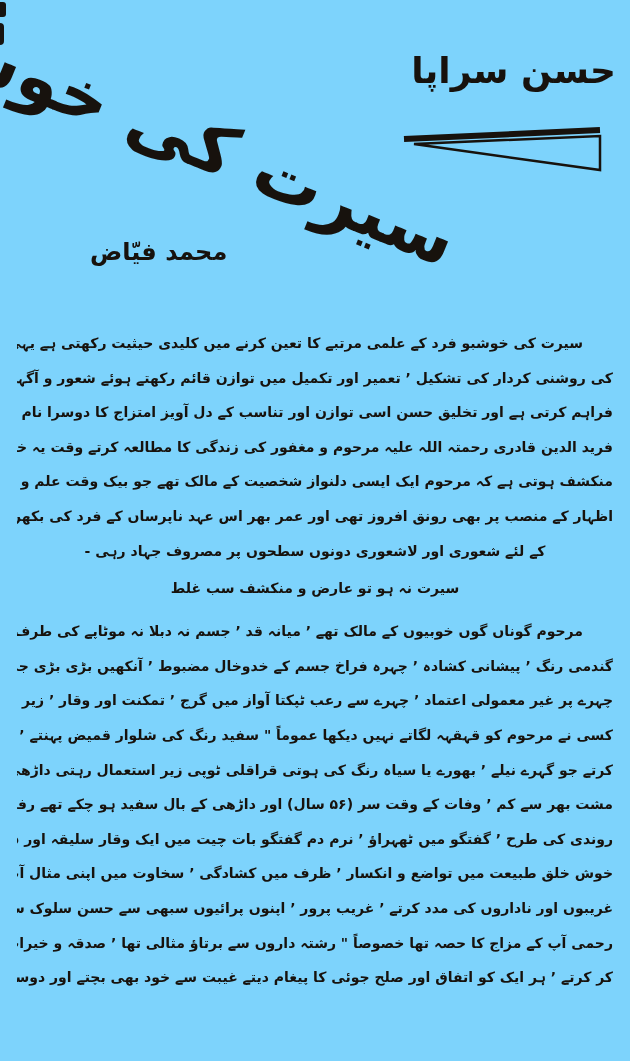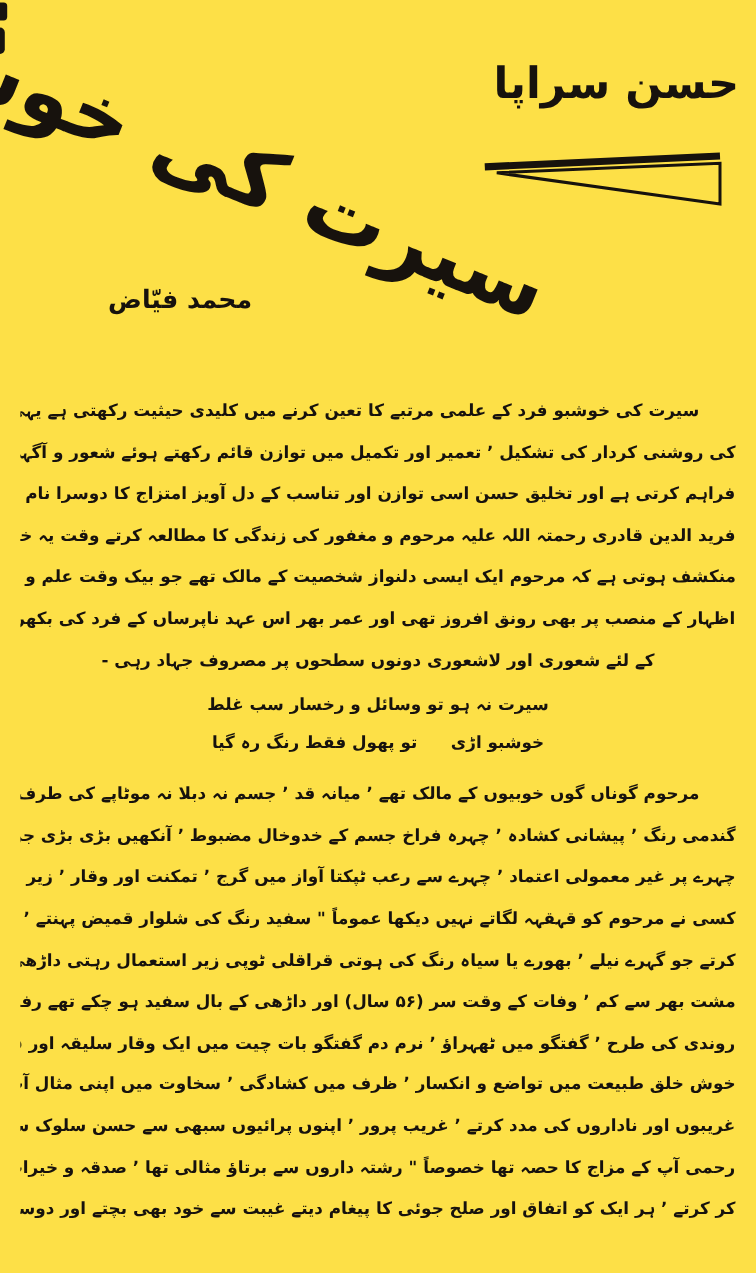--- a/index.html
+++ b/index.html
@@ -1,19 +1,19 @@
 <!DOCTYPE html>
 <html lang="ur"><head>
 <meta charset="utf-8">
 <style>
   html,body { margin:0; padding:0; background:#e8e6e2; }
   .page {
     position:relative;
     width:630px; height:1061px;
-    background:#fde047;
+    background:#7dd3fc;
     overflow:hidden;
     font-family:"DejaVu Sans", sans-serif;
     color:#17120d;
   }
   
   .edge-mark { position:absolute; background:#171310; }
   .m1 { left:-3px; top:2px;  width:9px; height:15px; border-radius:0 3px 3px 0; }
   .m2 { left:-4px; top:23px; width:8px; height:22px; border-radius:0 4px 4px 0; }
 
   
@@ -24,21 +24,21 @@
   }
   .wedge { position:absolute; left:398px; top:120px; }
   .title-main {
     position:absolute; left:0px; top:116px; width:470px;
     font-size:70px; font-weight:700; white-space:nowrap; text-align:center;
     direction:rtl;
     transform:rotate(22deg);
   }
   .author {
     position:absolute; left:90px; top:238px;
-    font-size:21px; font-weight:700; direction:rtl; white-space:nowrap;
+    font-size:24px; font-weight:700; direction:rtl; white-space:nowrap;
   }
 
   
   .body-text { position:absolute; left:17px; right:17px; top:326px; }
   .line {
     direction:rtl;
     font-size:14px; font-weight:700;
     line-height:34.6px; height:34.6px;
     text-align:justify; text-align-last:justify;
     overflow:hidden; white-space:nowrap;
@@ -80,22 +80,21 @@
       <div class="line ind" dir="rtl">سیرت کی خوشبو فرد کے علمی مرتبے کا تعین کرنے میں کلیدی حیثیت رکھتی ہے یہی خوشبو ’ یہی اندر</div>
       <div class="line" dir="rtl">کی روشنی کردار کی تشکیل ’ تعمیر اور تکمیل میں توازن قائم رکھتے ہوئے شعور و آگہی کی ٹھوس بنیادیں</div>
       <div class="line" dir="rtl">فراہم کرتی ہے اور تخلیق حسن اسی توازن اور تناسب کے دل آویز امتزاج کا دوسرا نام ہے ’ ڈاکٹر</div>
       <div class="line" dir="rtl">فرید الدین قادری رحمتہ اللہ علیہ مرحوم و مغفور کی زندگی کا مطالعہ کرتے وقت یہ خوشگوار حقیقت قاری پر</div>
       <div class="line" dir="rtl">منکشف ہوتی ہے کہ مرحوم ایک ایسی دلنواز شخصیت کے مالک تھے جو بیک وقت علم و فن کے جمالیاتی</div>
       <div class="line" dir="rtl">اظہار کے منصب پر بھی رونق افروز تھی اور عمر بھر اس عہد ناپرساں کے فرد کی بکھری ہوئی اکائی کی یکجائی</div>
       <div class="line center" dir="rtl">کے لئے شعوری اور لاشعوری دونوں سطحوں پر مصروف جہاد رہی -</div>
     </div>
 
     <div class="couplet">
-      <div class="cline" dir="rtl">سیرت نہ ہو تو وسائل و رخسار سب غلط</div>
-      <div class="cline" dir="rtl">خوشبو اڑی  تو پھول فقط رنگ رہ گیا</div>
+      <div class="cline" dir="rtl">سیرت نہ ہو تو عارض و منکشف سب غلط</div>
     </div>
 
     <div class="para">
       <div class="line ind" dir="rtl">مرحوم گوناں گوں خوبیوں کے مالک تھے ’ میانہ قد ’ جسم نہ دبلا نہ موٹاپے کی طرف مائل سفیدی مائل</div>
       <div class="line" dir="rtl">گندمی رنگ ’ پیشانی کشادہ ’ چہرہ فراخ جسم کے خدوخال مضبوط ’ آنکھیں بڑی بڑی جن میں ذہانت کی چمک ’</div>
       <div class="line" dir="rtl">چہرے پر غیر معمولی اعتماد ’ چہرے سے رعب ٹپکتا آواز میں گرج ’ تمکنت اور وقار ’ زیر لب مسکراہٹ ’</div>
       <div class="line" dir="rtl">کسی نے مرحوم کو قہقہہ لگاتے نہیں دیکھا عموماً " سفید رنگ کی شلوار قمیض پہنتے ’ شیروانی زیب تن</div>
       <div class="line" dir="rtl">کرتے جو گہرے نیلے ’ بھورے یا سیاہ رنگ کی ہوتی قراقلی ٹوپی زیر استعمال رہتی داڑھی مبارک گھنی مگر</div>
       <div class="line" dir="rtl">مشت بھر سے کم ’ وفات کے وقت سر (۵۶ سال) اور داڑھی کے بال سفید ہو چکے تھے رفتار دھیمی سبک</div>
       <div class="line" dir="rtl">روندی کی طرح ’ گفتگو میں ٹھہراؤ ’ نرم دم گفتگو بات چیت میں ایک وقار سلیقہ اور قرینہ پیکر جلال و جمال</div>

